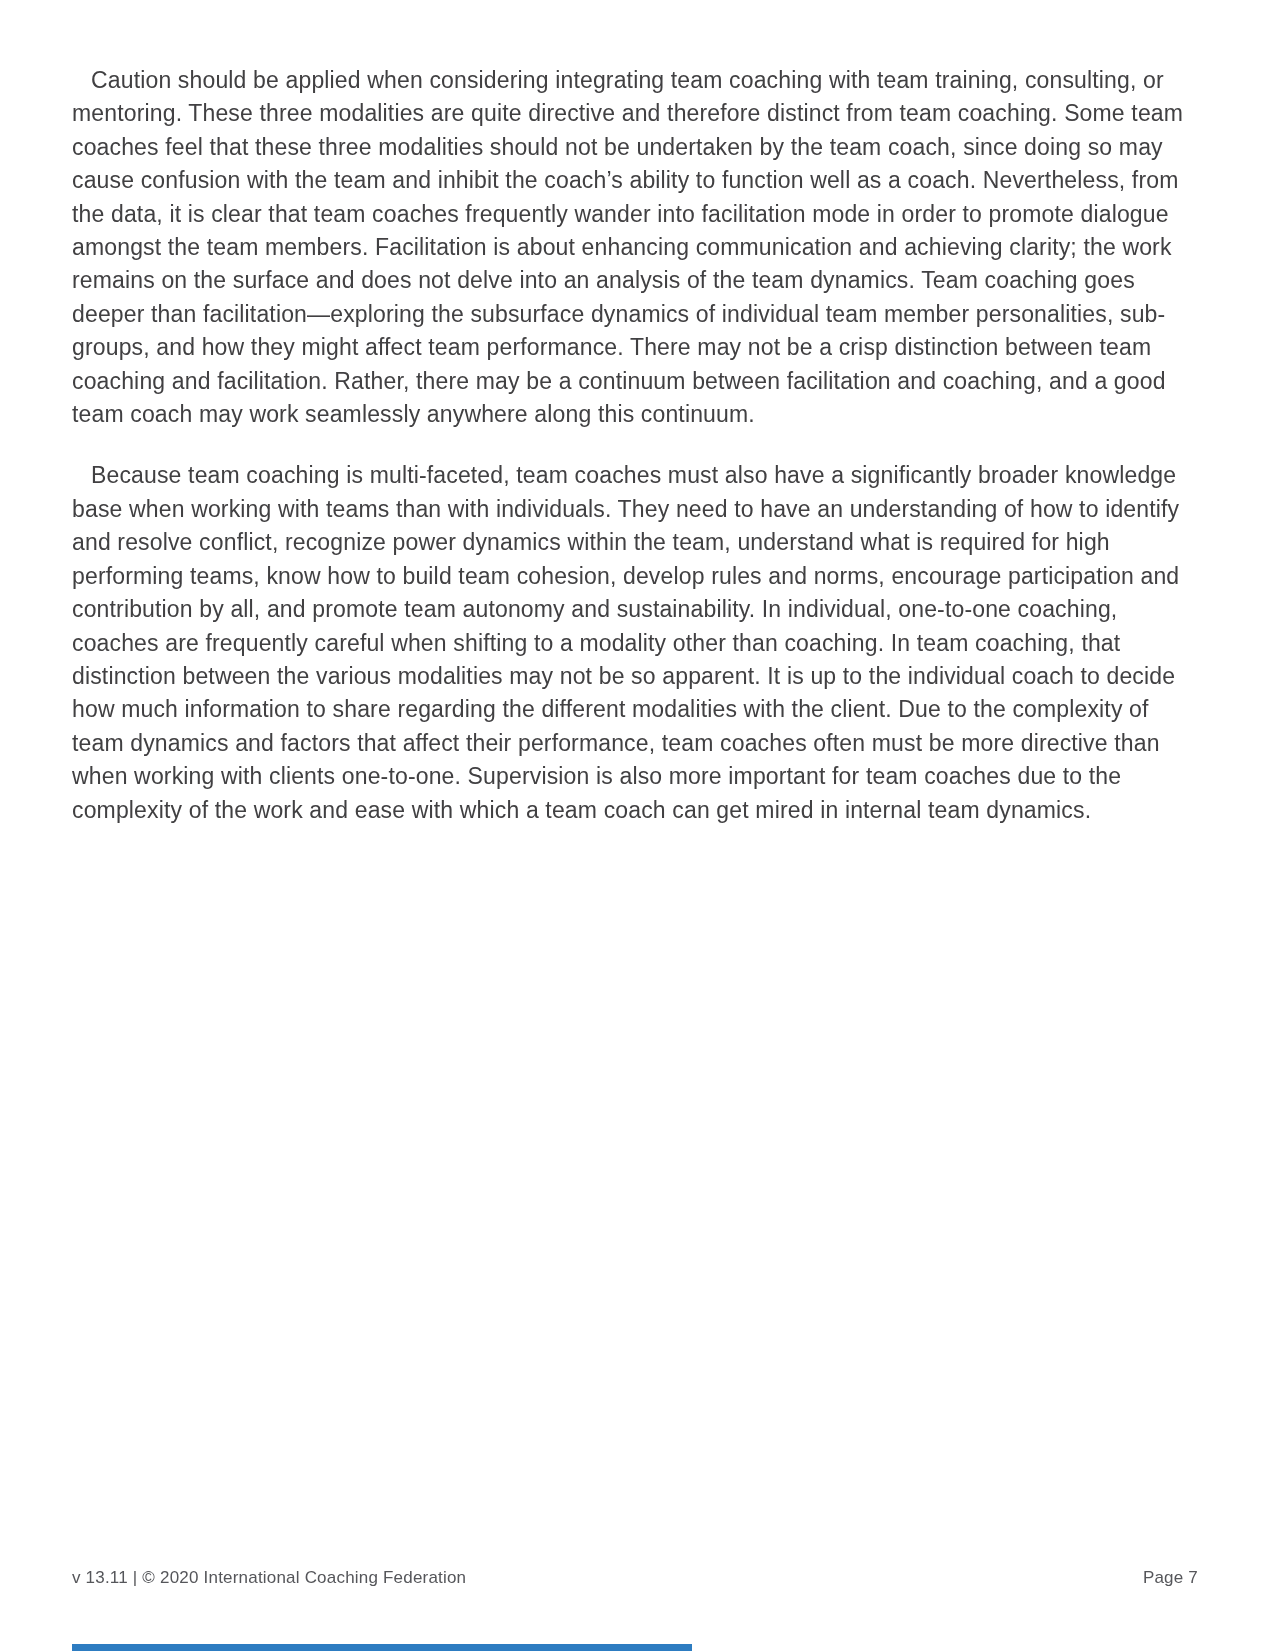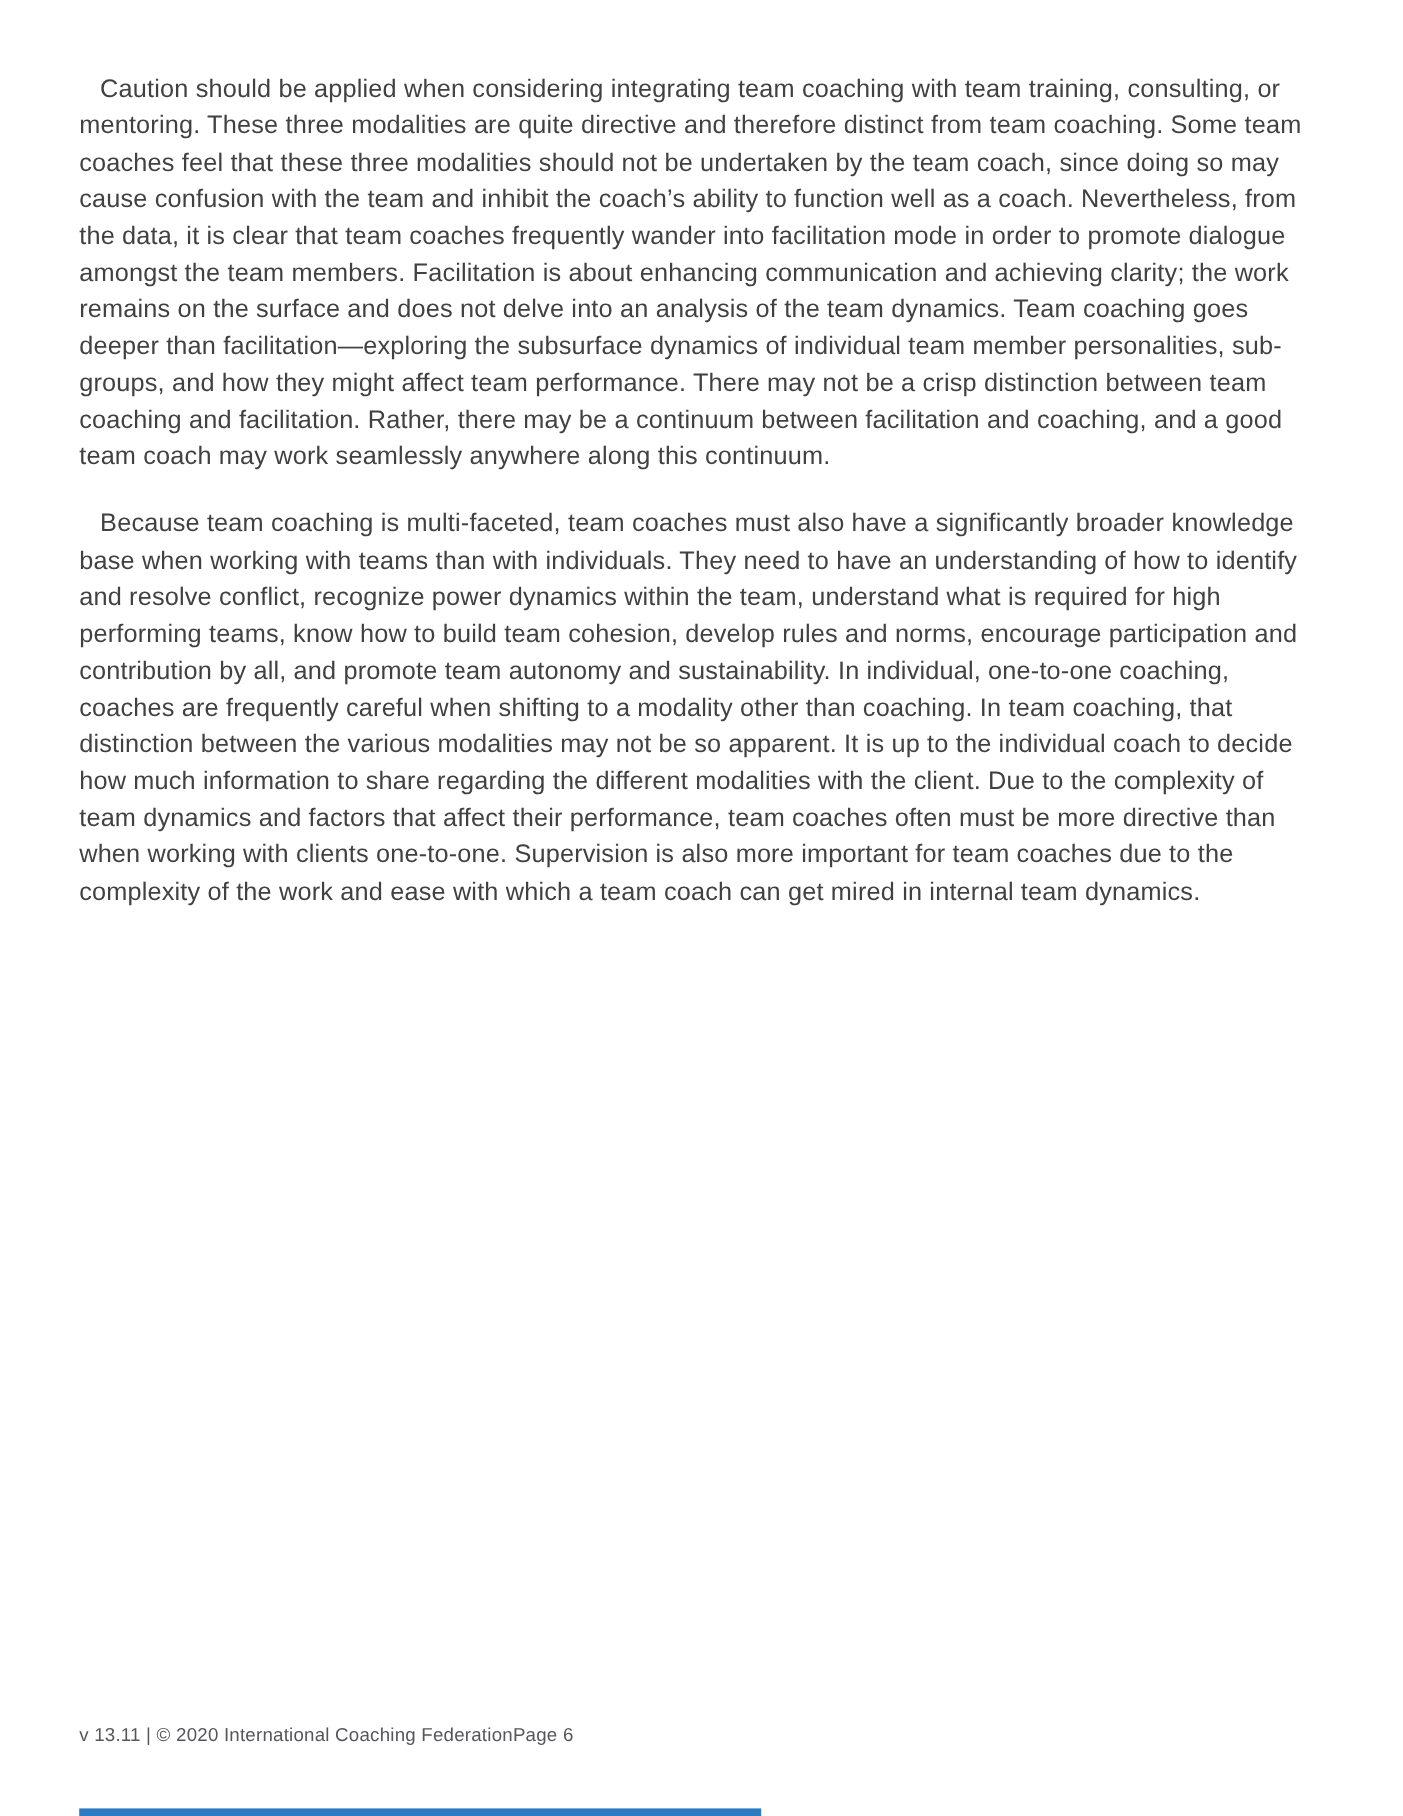--- a/index.html
+++ b/index.html
@@ -29,21 +29,21 @@
   .body-text p {
     margin: 0 0 28px 0;
     text-indent: 19px;
   }
   .footer {
     position: absolute;
     left: 72px;
     width: 1126px;
     top: 1568px;
     display: flex;
-    justify-content: flex-start;
+    justify-content: space-between;
     align-items: baseline;
     font-size: 17px;
     letter-spacing: 0.2px;
     color: #55565a;
     font-weight: 400;
   }
   .accent-bar {
     position: absolute;
     left: 72px;
     bottom: 0;
@@ -56,18 +56,18 @@
 
 <div class="page">
 
   <div class="body-text">
     <p>Caution should be applied when considering integrating team coaching with team training, consulting, or mentoring. These three modalities are quite directive and therefore distinct from team coaching. Some team coaches feel that these three modalities should not be undertaken by the team coach, since doing so may cause confusion with the team and inhibit the coach’s ability to function well as a coach. Nevertheless, from the data, it is clear that team coaches frequently wander into facilitation mode in order to promote dialogue amongst the team members. Facilitation is about enhancing communication and achieving clarity; the work remains on the surface and does not delve into an analysis of the team dynamics. Team coaching goes deeper than facilitation—exploring the subsurface dynamics of individual team member personalities, sub-groups, and how they might affect team performance. There may not be a crisp distinction between team coaching and facilitation. Rather, there may be a continuum between facilitation and coaching, and a good team coach may work seamlessly anywhere along this continuum.</p>
     <p>Because team coaching is multi-faceted, team coaches must also have a significantly broader knowledge base when working with teams than with individuals. They need to have an understanding of how to identify and resolve conflict, recognize power dynamics within the team, understand what is required for high performing teams, know how to build team cohesion, develop rules and norms, encourage participation and contribution by all, and promote team autonomy and sustainability. In individual, one-to-one coaching, coaches are frequently careful when shifting to a modality other than coaching. In team coaching, that distinction between the various modalities may not be so apparent. It is up to the individual coach to decide how much information to share regarding the different modalities with the client. Due to the complexity of team dynamics and factors that affect their performance, team coaches often must be more directive than when working with clients one-to-one. Supervision is also more important for team coaches due to the complexity of the work and ease with which a team coach can get mired in internal team dynamics.</p>
   </div>
 
   <div class="footer">
     <span>v 13.11 | © 2020 International Coaching Federation</span>
-    <span>Page 6</span>
+    <span>Page 7</span>
   </div>
 
   <div class="accent-bar" style="background-color: rgb(45, 124, 193);"></div>
 
 </div>
 
 </body></html>

